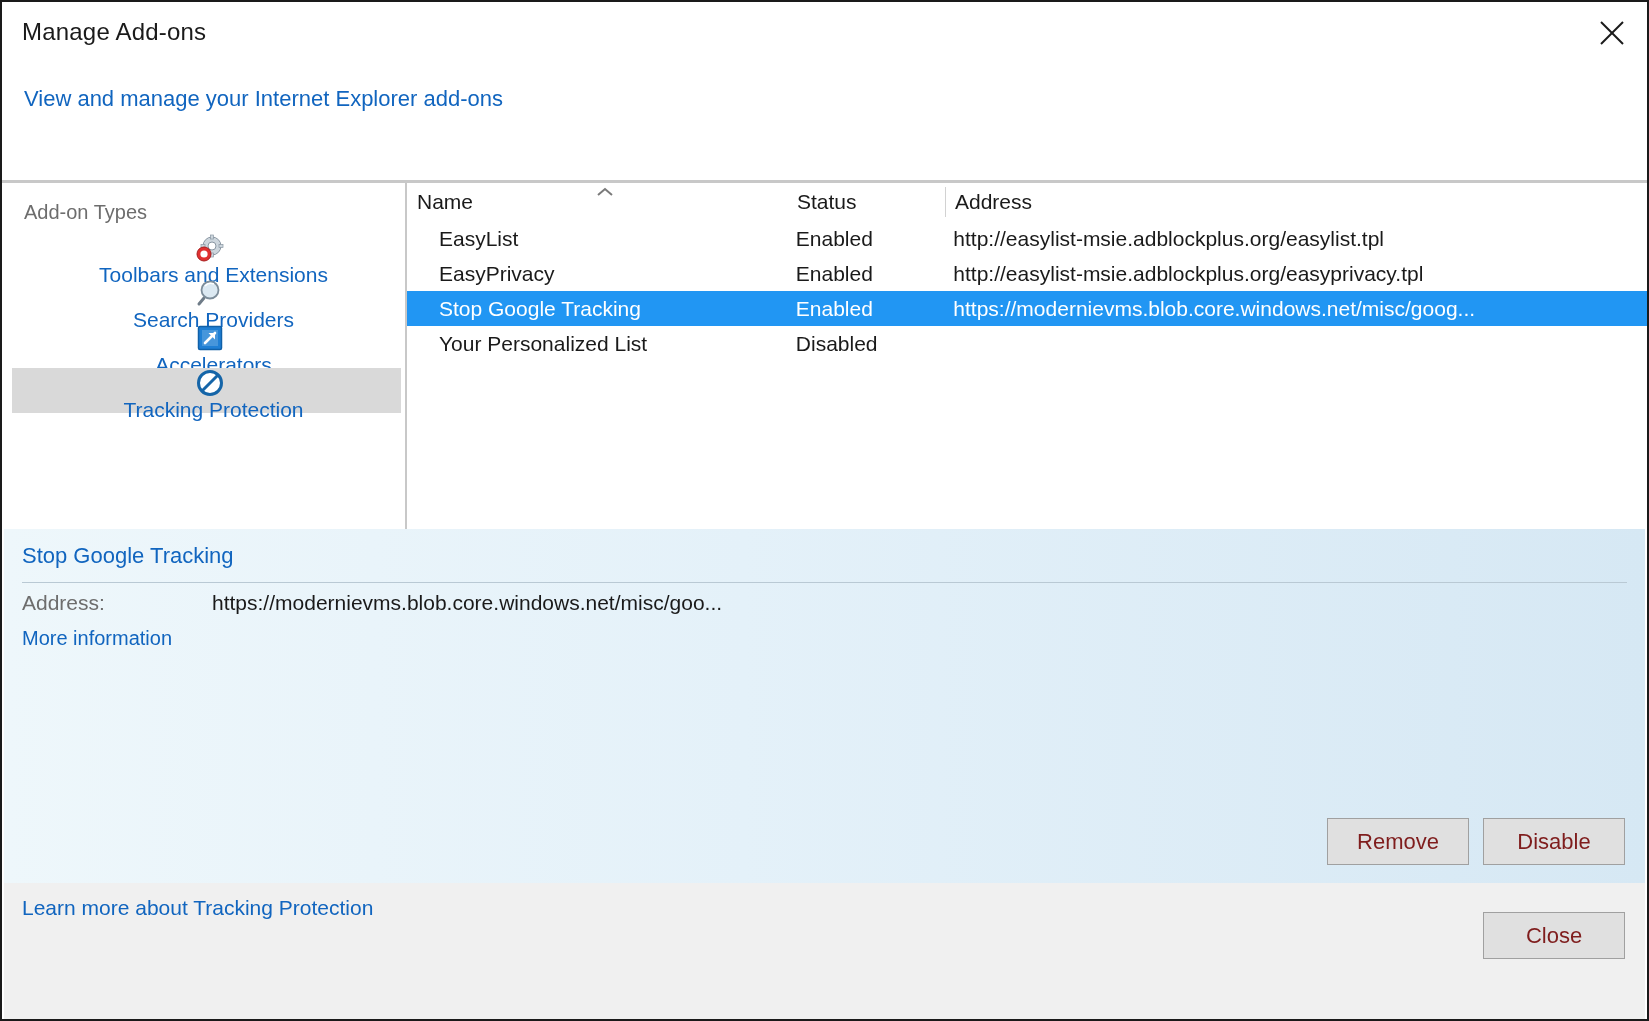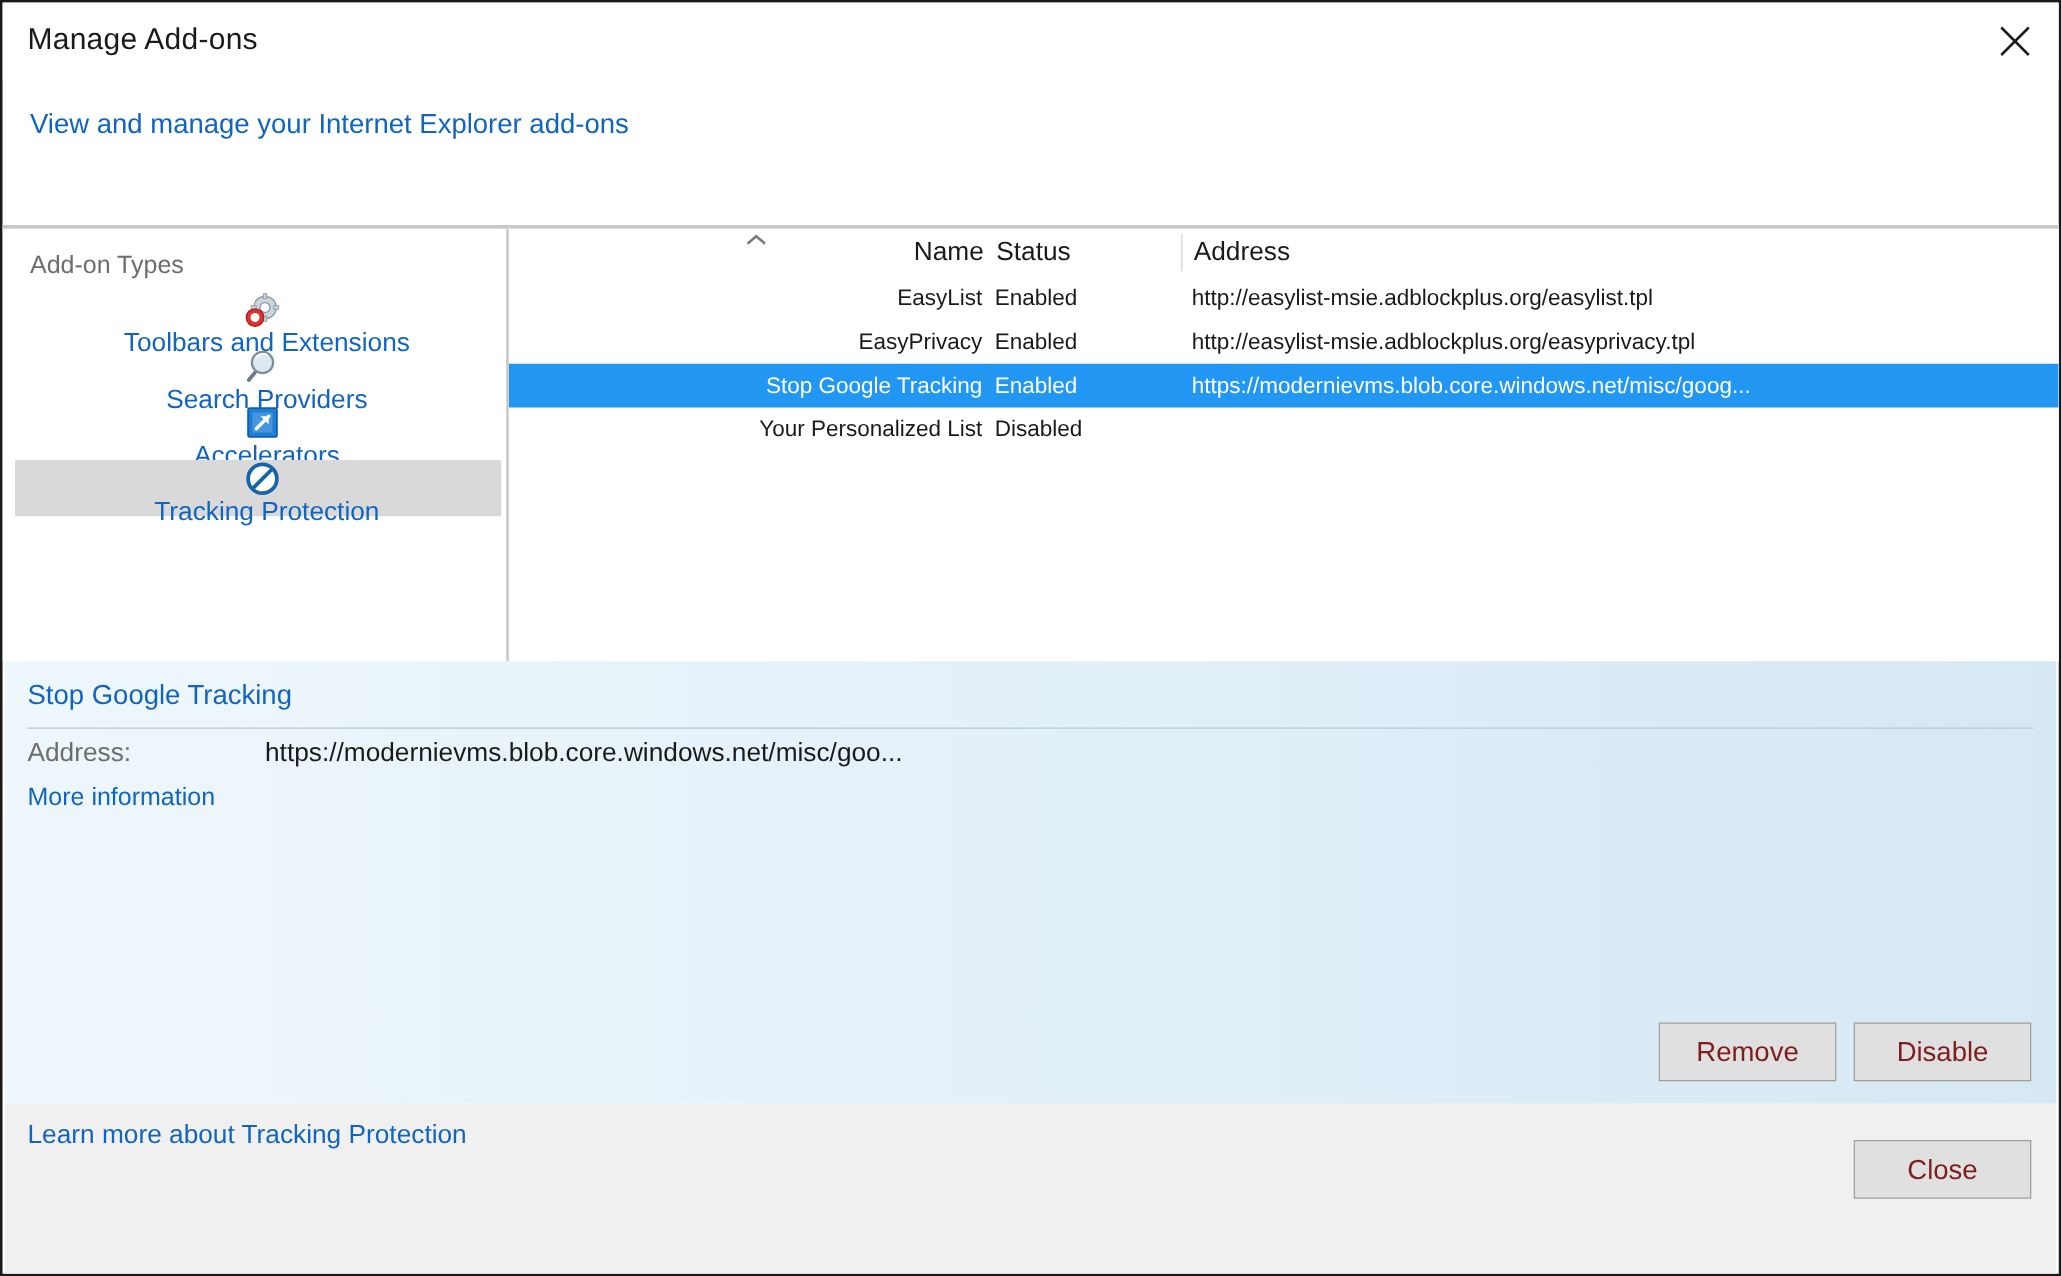--- a/index.html
+++ b/index.html
@@ -150,39 +150,39 @@
     line-height: 38px;
     position: relative;
   }
   .col-head .cell + .cell::before {
     content: "";
     position: absolute;
     left: 0; top: 4px;
     width: 1px; height: 30px;
     background: #d2d2d2;
   }
-  .c-name   { width: 380px; text-align: right; }
+  .c-name   { width: 380px; }
   .c-status { width: 158px; }
   .c-addr   { width: 700px; }
   .sort-chevron {
     position: absolute;
     left: 188px;
     top: 2px;
     width: 20px;
     height: 14px;
   }
   .rows { position: relative; }
   .row {
     display: flex;
     height: 35px;
     align-items: center;
     cursor: pointer;
   }
   .row .cell {
-    font-size: 18px;
+    font-size: 21px;
     color: #1a1a1a;
     box-sizing: border-box;
     height: 35px;
     line-height: 35px;
     white-space: nowrap;
     overflow: hidden;
   }
   .row .c-name   { padding-left: 32px; }
   .row .c-status { padding-left: 10px; }
   .row .c-addr   { padding-left: 10px; width: 706px; }

